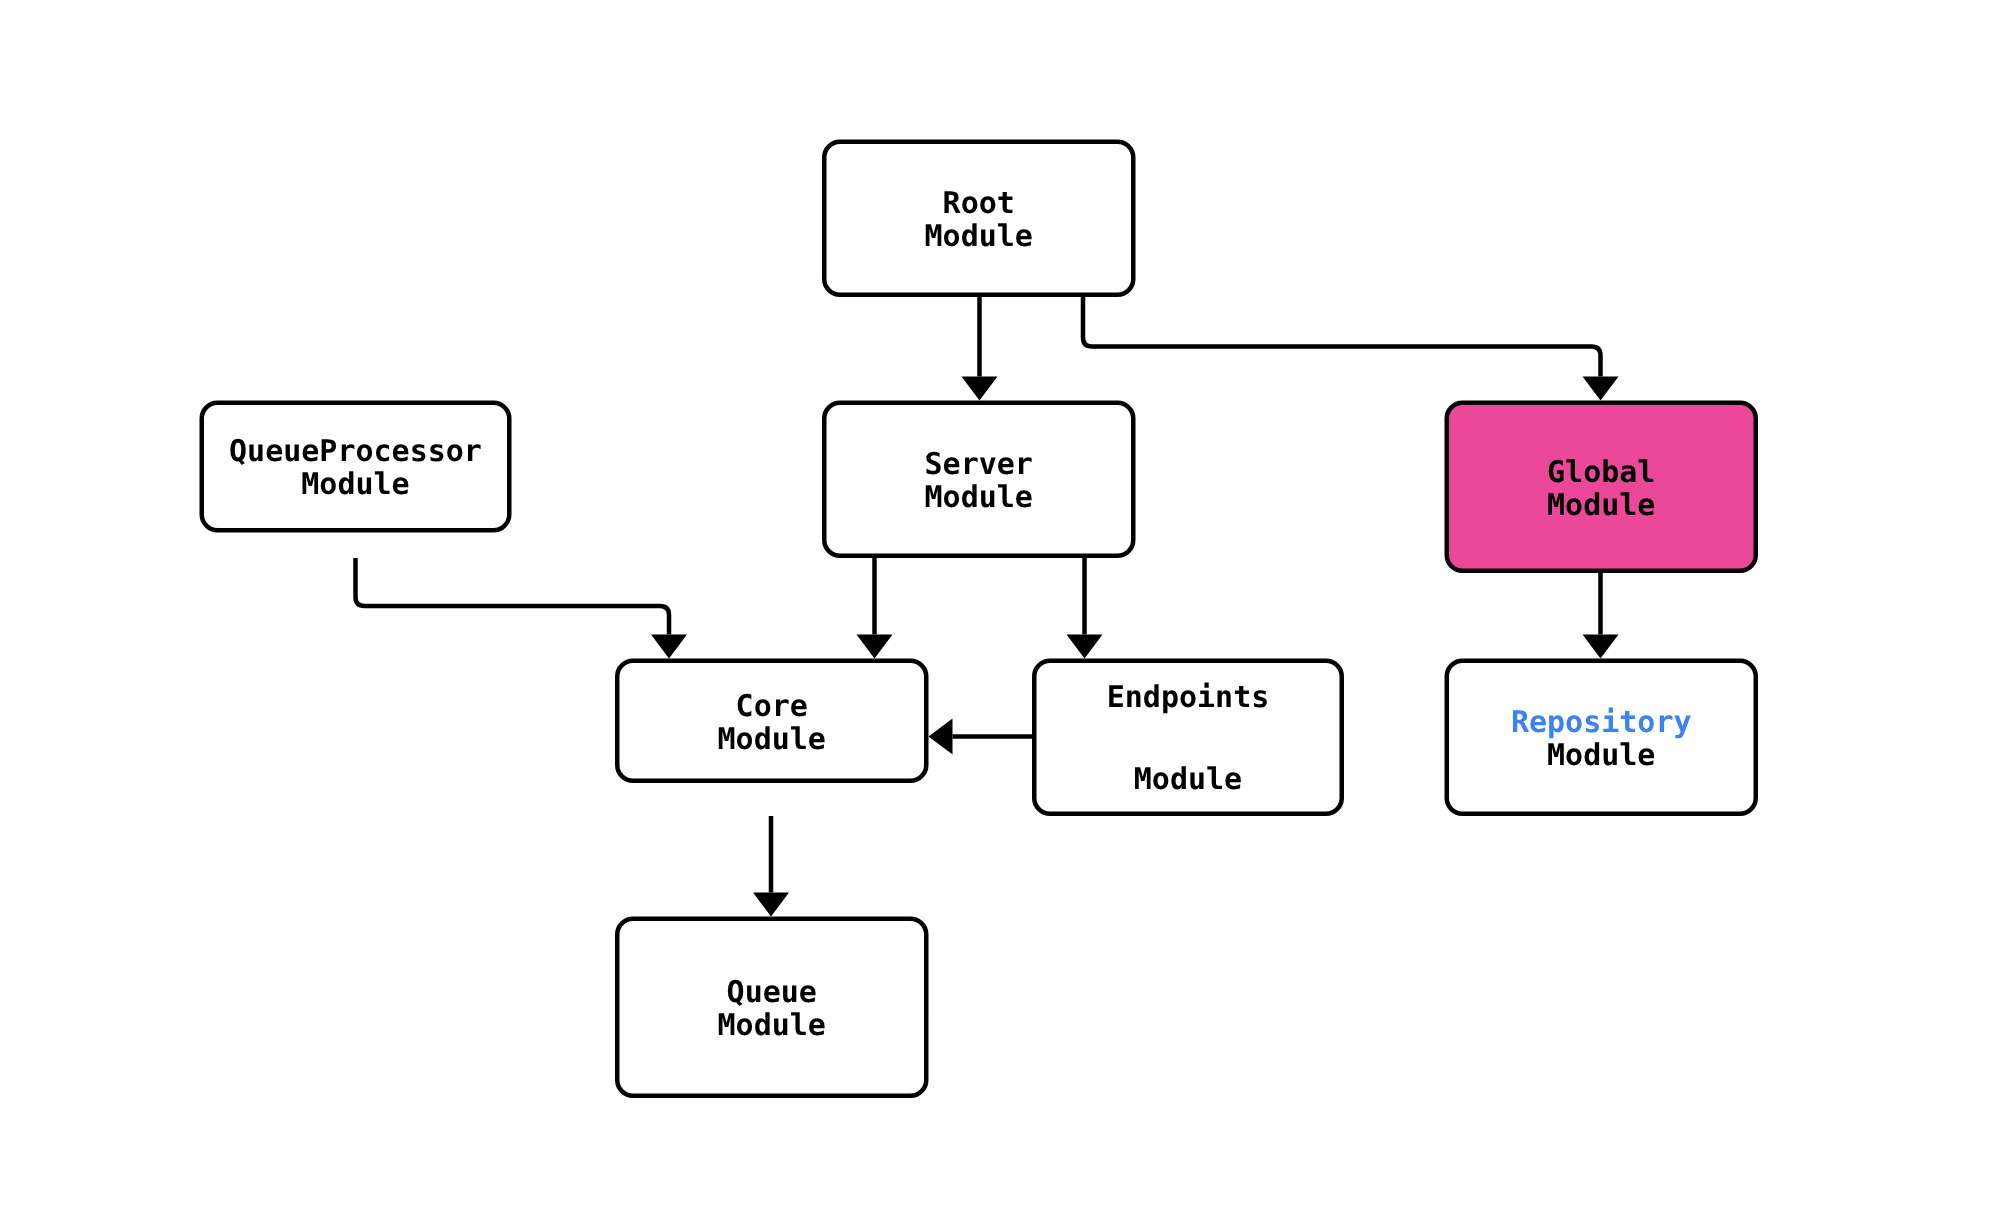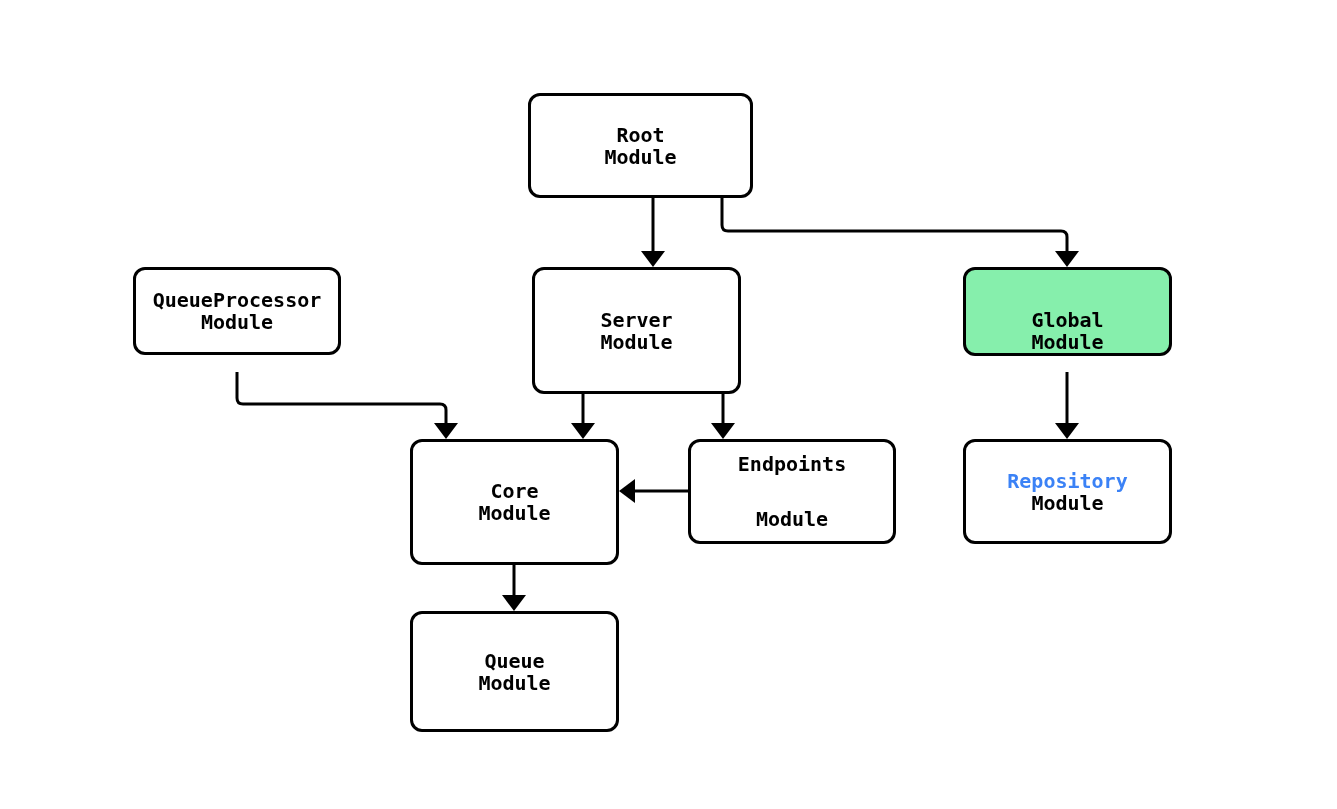--- a/index.html
+++ b/index.html
@@ -65,37 +65,37 @@
       <path d="M 723 372 L 723 423" fill="none" stroke="#000000" stroke-width="3"></path>
       <polygon points="723,439 711,423 735,423" fill="#000000"></polygon>
       <path d="M 1067 372 L 1067 423" fill="none" stroke="#000000" stroke-width="3"></path>
       <polygon points="1067,439 1055,423 1079,423" fill="#000000"></polygon>
       <path d="M 688 491 L 635 491" fill="none" stroke="#000000" stroke-width="3"></path>
       <polygon points="619,491 635,479 635,503" fill="#000000"></polygon>
       <path d="M 514 544 L 514 595" fill="none" stroke="#000000" stroke-width="3"></path>
       <polygon points="514,611 502,595 526,595" fill="#000000"></polygon>
     </svg>
   <div class="nodes-layer" id="nodes-layer">
-      <div class="node" style="left: 528px; top: 93px; width: 225px; height: 105px; background: rgb(255, 255, 255); border-color: rgb(0, 0, 0);">
+      <div class="node" style="left: 548px; top: 93px; width: 209px; height: 105px; background: rgb(255, 255, 255); border-color: rgb(0, 0, 0);">
         <div class="node-line" style="color: rgb(0, 0, 0);">Root</div>
         <div class="node-line" style="color: rgb(0, 0, 0);">Module</div>
       </div>
       <div class="node" style="left: 133px; top: 267px; width: 208px; height: 88px; background: rgb(255, 255, 255); border-color: rgb(0, 0, 0);">
         <div class="node-line" style="color: rgb(0, 0, 0);">QueueProcessor</div>
         <div class="node-line" style="color: rgb(0, 0, 0);">Module</div>
       </div>
-      <div class="node" style="left: 532px; top: 267px; width: 209px; height: 127px; background: rgb(255, 255, 255); border-color: rgb(0, 0, 0);">
+      <div class="node" style="left: 548px; top: 267px; width: 209px; height: 105px; background: rgb(255, 255, 255); border-color: rgb(0, 0, 0);">
         <div class="node-line" style="color: rgb(0, 0, 0);">Server</div>
         <div class="node-line" style="color: rgb(0, 0, 0);">Module</div>
       </div>
-      <div class="node" style="left: 963px; top: 267px; width: 209px; height: 89px; background: #86efac; border-color: rgb(0, 0, 0); justify-content: flex-end;">
+      <div class="node" style="left: 963px; top: 267px; width: 209px; height: 115px; background: #ec4899; border-color: rgb(0, 0, 0);">
         <div class="node-line" style="color: rgb(0, 0, 0);">Global</div>
         <div class="node-line" style="color: rgb(0, 0, 0);">Module</div>
       </div>
-      <div class="node" style="left: 410px; top: 439px; width: 209px; height: 126px; background: rgb(255, 255, 255); border-color: rgb(0, 0, 0);">
+      <div class="node" style="left: 410px; top: 439px; width: 209px; height: 83px; background: rgb(255, 255, 255); border-color: rgb(0, 0, 0);">
         <div class="node-line" style="color: rgb(0, 0, 0);">Core</div>
         <div class="node-line" style="color: rgb(0, 0, 0);">Module</div>
       </div>
       <div class="node" style="left: 688px; top: 439px; width: 208px; height: 105px; background: rgb(255, 255, 255); border-color: rgb(0, 0, 0); gap: 33px;">
         <div class="node-line" style="color: rgb(0, 0, 0);">Endpoints</div>
         <div class="node-line" style="color: rgb(0, 0, 0);">Module</div>
       </div>
       <div class="node" style="left: 963px; top: 439px; width: 209px; height: 105px; background: rgb(255, 255, 255); border-color: rgb(0, 0, 0);">
         <div class="node-line" style="color: #3b82f6;">Repository</div>
         <div class="node-line" style="color: rgb(0, 0, 0);">Module</div>

